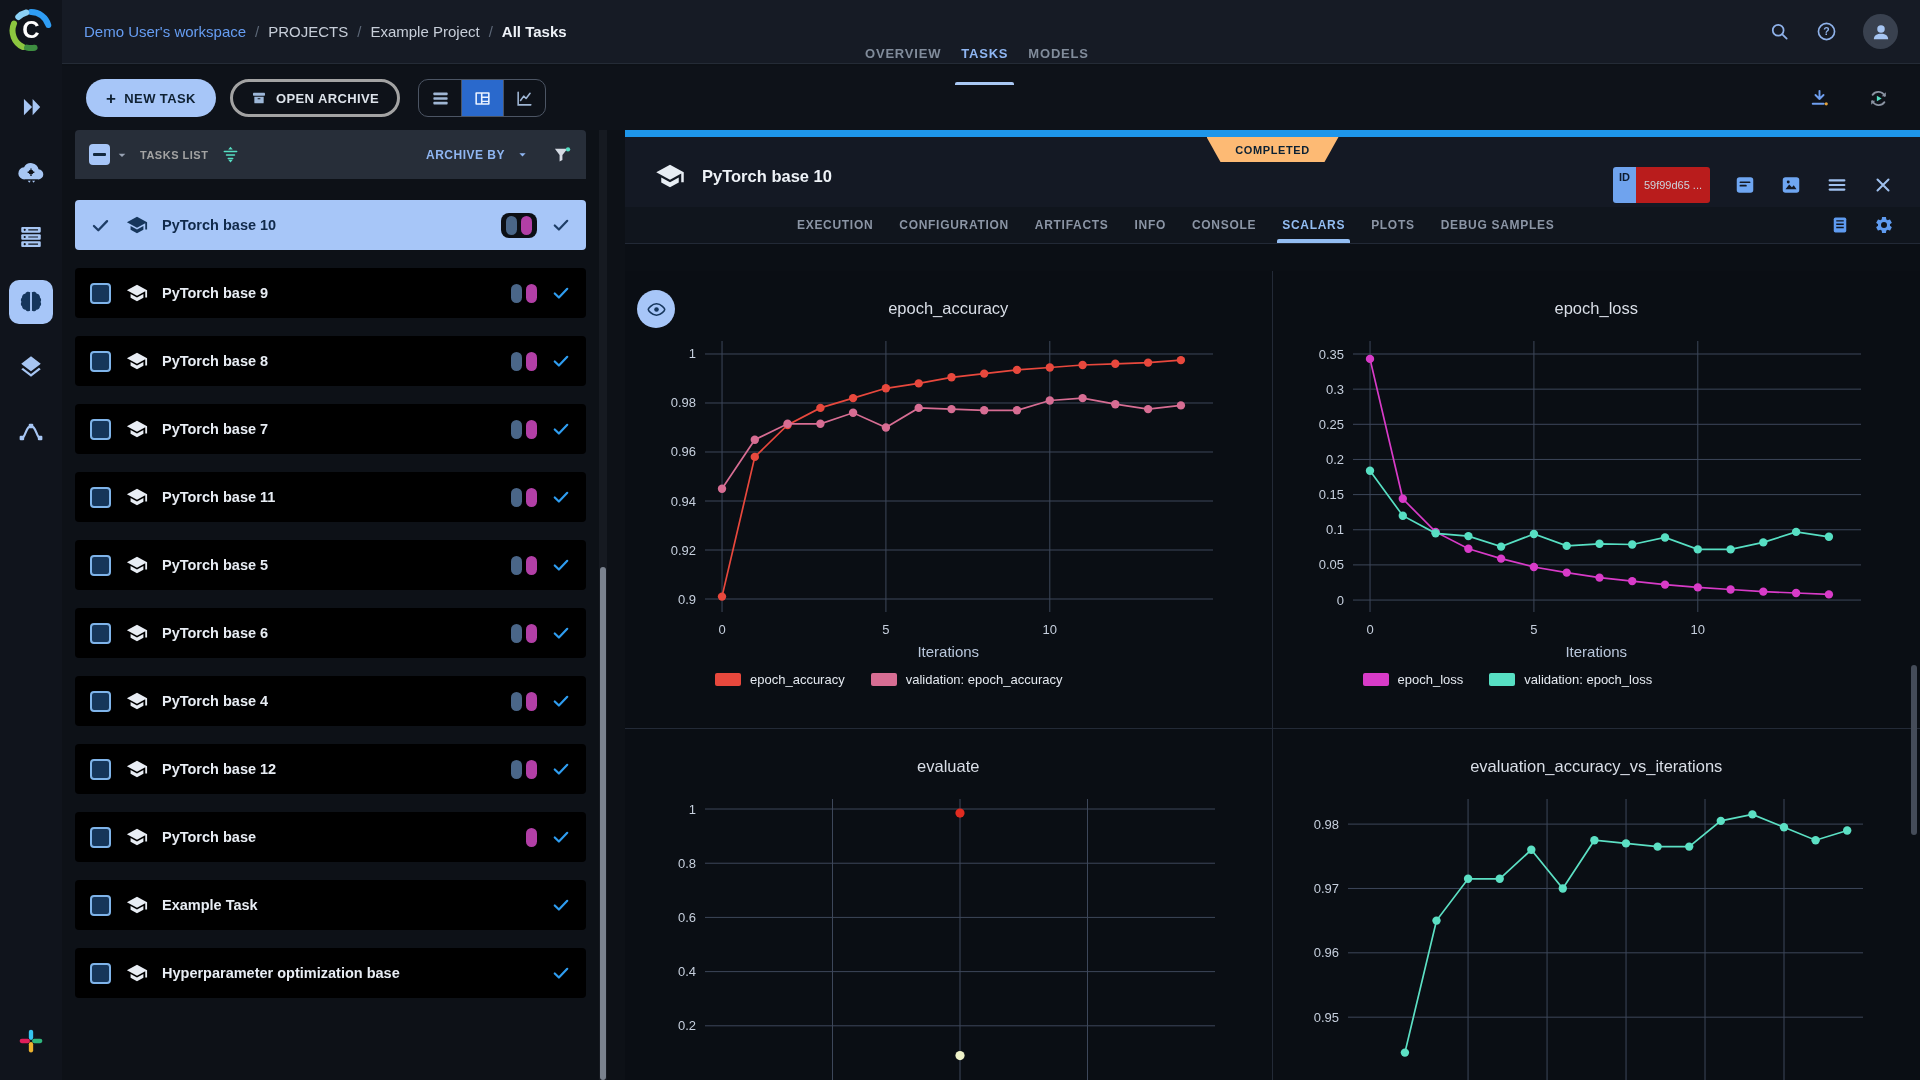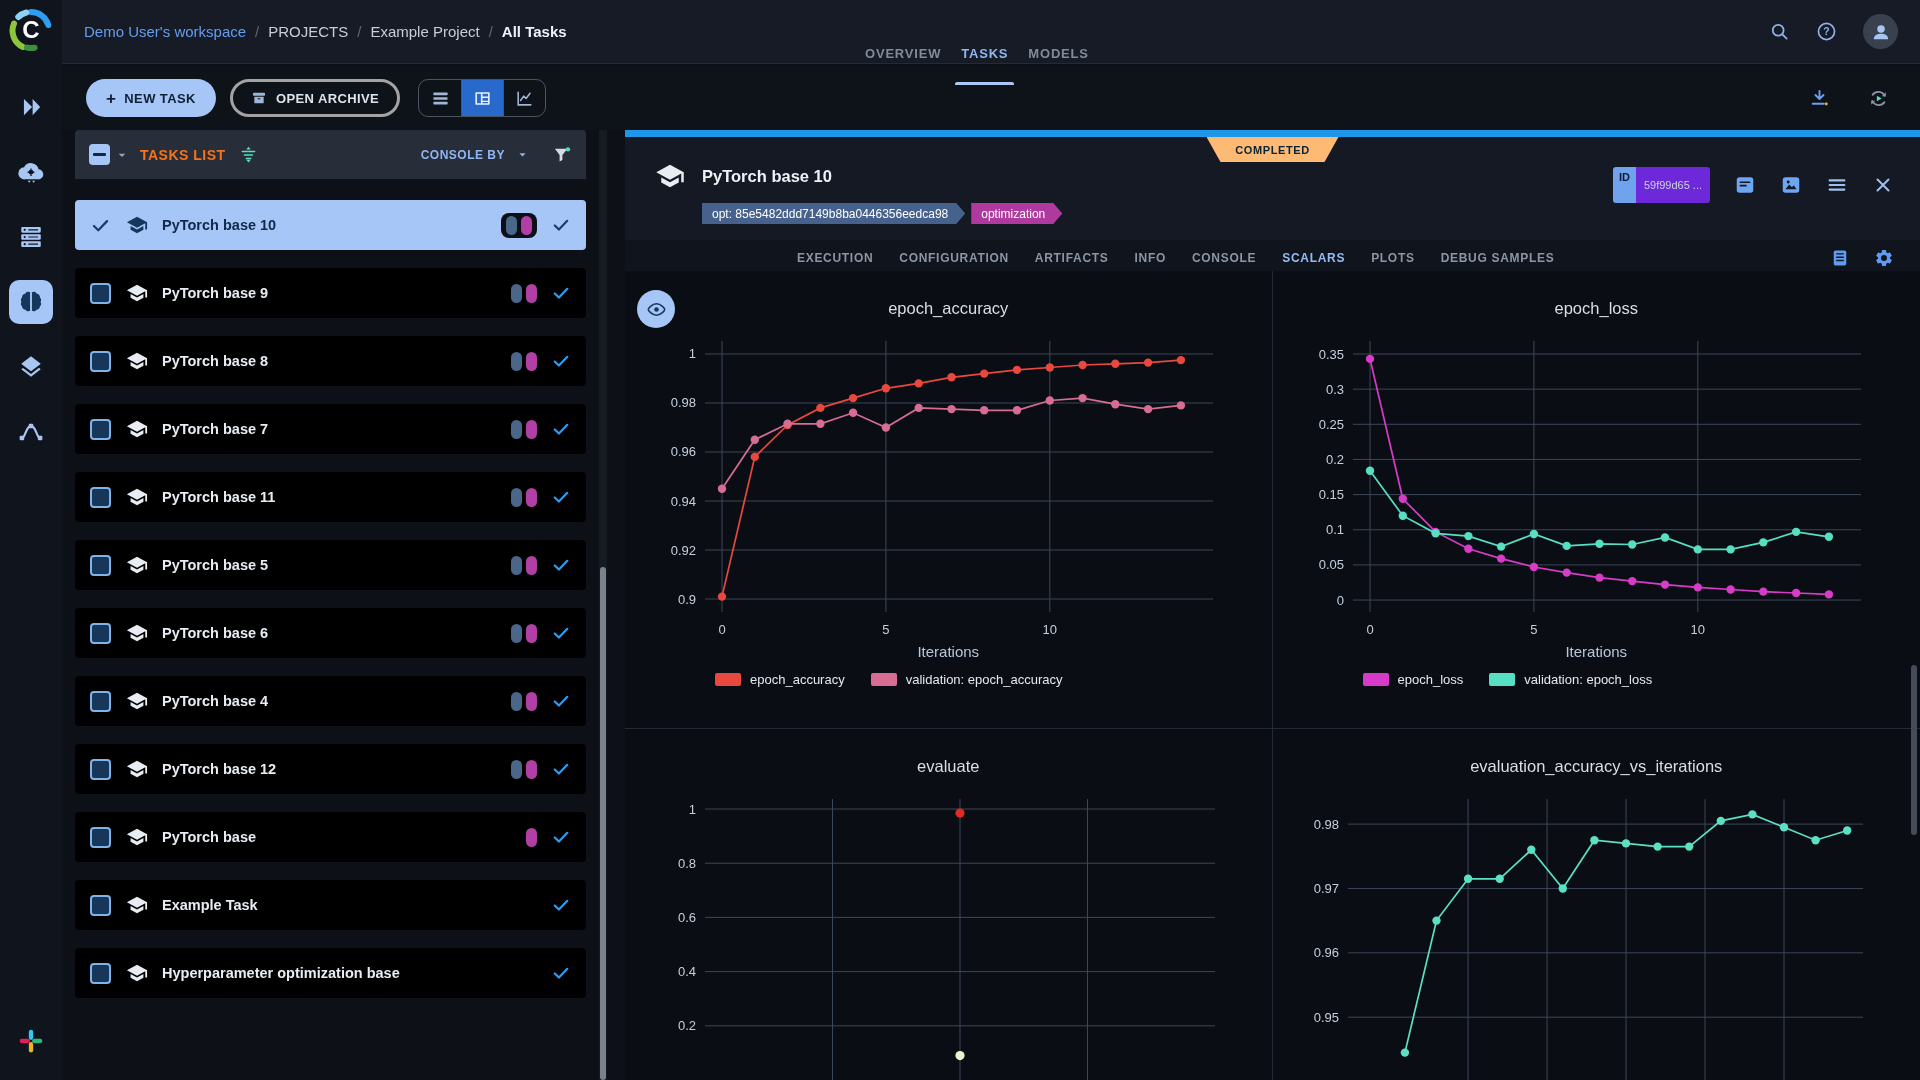--- a/index.html
+++ b/index.html
@@ -62,21 +62,21 @@
   
   .content { position:absolute; top:130px; left:62px; right:0; bottom:0; display:flex; overflow:hidden; }
 
   
   .tasks-panel { width:545px; position:relative; overflow:hidden; flex:none; }
   .tasks-header { margin-left:13px; width:511px; height:49px; background:#272e39; border-radius:4px 4px 0 0;
                   display:flex; align-items:center; padding:0 14px; }
   .th-checkbox { width:21px; height:21px; border-radius:4px; background:#a7c6f8; position:relative; cursor:pointer; }
   .th-checkbox::after { content:""; position:absolute; left:4px; right:4px; top:9px; height:3px; border-radius:1px; background:#14293f; }
   .th-caret { width:16px; height:16px; color:#98a2b3; margin-left:4px; cursor:pointer; }
-  .th-title { font-size:14px; font-weight:bold; letter-spacing:.5px; color:#f97316; margin-left:10px; }
+  .th-title { font-size:11px; font-weight:bold; letter-spacing:.5px; color:#a3a3a3; margin-left:10px; }
   .th-sort { width:21px; height:21px; color:#56dfc3; margin-left:12px; cursor:pointer; }
   .th-right { margin-left:auto; display:flex; align-items:center; gap:10px; }
   .sorted-by { font-size:12px; font-weight:bold; letter-spacing:.5px; color:#8fb6f2; cursor:pointer; }
   .sb-caret { width:15px; height:15px; color:#8fb6f2; cursor:pointer; }
   .th-funnel { width:20px; height:20px; color:#d5dbe4; margin-left:12px; cursor:pointer; position:relative; }
   .task-list { margin:21px 0 0 13px; width:511px; }
   .task-row { height:50px; margin-bottom:18px; background:#000000; border-radius:4px; display:flex;
               align-items:center; padding:0 15px; cursor:pointer; }
   .task-row.selected { background:#a7c6f8; }
   .row-checkbox { width:21px; height:21px; border-radius:4px; border:2px solid #7fb4ea; background:#16365a; flex:none; cursor:pointer; }
@@ -103,21 +103,21 @@
             background:#fdba74; clip-path:polygon(0 0,100% 0,calc(100% - 14px) 100%,14px 100%);
             color:#0b2134; font-size:11px; font-weight:bold; letter-spacing:.6px;
             display:flex; align-items:center; justify-content:center; z-index:5; }
   .detail-header { background:#141924; padding:24px 24px 16px 30px; position:relative; }
   .dh-row1 { display:flex; align-items:center; }
   .dh-cap { width:30px; height:30px; color:#e8edf4; }
   .dh-title { font-size:16.5px; font-weight:bold; color:#eef2f7; margin-left:17px; }
   .dh-right { position:absolute; right:26px; top:30px; display:flex; align-items:center; gap:24px; }
   .id-badge { display:flex; align-items:stretch; font-size:11px; cursor:pointer; }
   .id-label { background:#6fa3ee; color:#0d1b2e; font-weight:bold; padding:4px 6px; border-radius:3px 0 0 3px; }
-  .id-value { background:#6d28d9; color:#ccd3dd; padding:12px 8px; border-radius:0 3px 3px 0; }
+  .id-value { background:#b91c1c; color:#ccd3dd; padding:12px 8px; border-radius:0 3px 3px 0; }
   .dh-icon { width:22px; height:22px; color:#6fa6f2; cursor:pointer; }
   .dh-icon.lines { color:#9fc0ee; }
   .tag-row { margin:12px 0 0 47px; display:flex; gap:6px; }
   .task-tag { height:21px; display:flex; align-items:center; padding:0 17px 0 10px; color:#fff; font-size:12px;
               clip-path:polygon(0 0,calc(100% - 9px) 0,100% 50%,calc(100% - 9px) 100%,0 100%); cursor:pointer; }
   .detail-tabs { height:37px; background:#10151d; border-bottom:1px solid #222936; display:flex;
                  align-items:center; padding-left:172px; gap:26px; position:relative; }
   .dtab { position:relative; height:100%; display:flex; align-items:center; font-size:12px; font-weight:bold;
           letter-spacing:.7px; color:#8b95a5; cursor:pointer; }
   .dtab.active { color:#93bdf2; }
@@ -340,21 +340,21 @@
       </span>
       <span class="th-title">TASKS LIST</span>
       <span class="th-sort icon">
         <svg viewBox="0 0 24 24">
             <path d="M5 8.5h14M7.5 12.5h9M9.5 16.5h5" stroke="currentColor" stroke-width="1.8" fill="none" stroke-linecap="round"></path>
             <path d="M12 3.2l2.6 3.2h-5.2z" fill="currentColor"></path>
             <path d="M12 21.2l-2.6-3.2h5.2z" fill="currentColor"></path>
           </svg>
       </span>
       <span class="th-right">
-        <span class="sorted-by">CONSOLE BY</span>
+        <span class="sorted-by">ARCHIVE BY</span>
         <span class="sb-caret icon">
           <svg viewBox="0 0 24 24" fill="currentColor">
               <path d="M7 10l5 5 5-5z"></path>
             </svg>
         </span>
         <span class="th-funnel icon">
           <svg viewBox="0 0 24 24">
               <path d="M3.5 4.5h15l-6 7.4v6l-3.4 1.8v-7.8z" fill="currentColor"></path>
               <circle cx="19.2" cy="5.2" r="2.6" fill="#54dec2"></circle>
             </svg>
@@ -625,24 +625,20 @@
                 <path d="M4 7h16M4 12h16M4 17h16" stroke="currentColor" stroke-width="2.4" stroke-linecap="round" fill="none"></path>
               </svg>
           </span>
           <span class="dh-icon lines icon">
             <svg viewBox="0 0 24 24">
                 <path d="M6 6l12 12M18 6L6 18" stroke="currentColor" stroke-width="2.2" stroke-linecap="round" fill="none"></path>
               </svg>
           </span>
         </div>
       </div>
-      <div class="tag-row" id="tag-row">
-          <span class="task-tag" style="background: rgb(70, 97, 140);">opt: 85e5482ddd7149b8ba0446356eedca98</span>
-          <span class="task-tag" style="background: rgb(176, 57, 159);">optimization</span>
-        </div>
     </div>
     <div class="detail-tabs" id="detail-tabs">
       <div class="dtab">EXECUTION</div>
         <div class="dtab">CONFIGURATION</div>
         <div class="dtab">ARTIFACTS</div>
         <div class="dtab">INFO</div>
         <div class="dtab">CONSOLE</div>
         <div class="dtab active">SCALARS</div>
         <div class="dtab">PLOTS</div>
         <div class="dtab">DEBUG SAMPLES</div>

